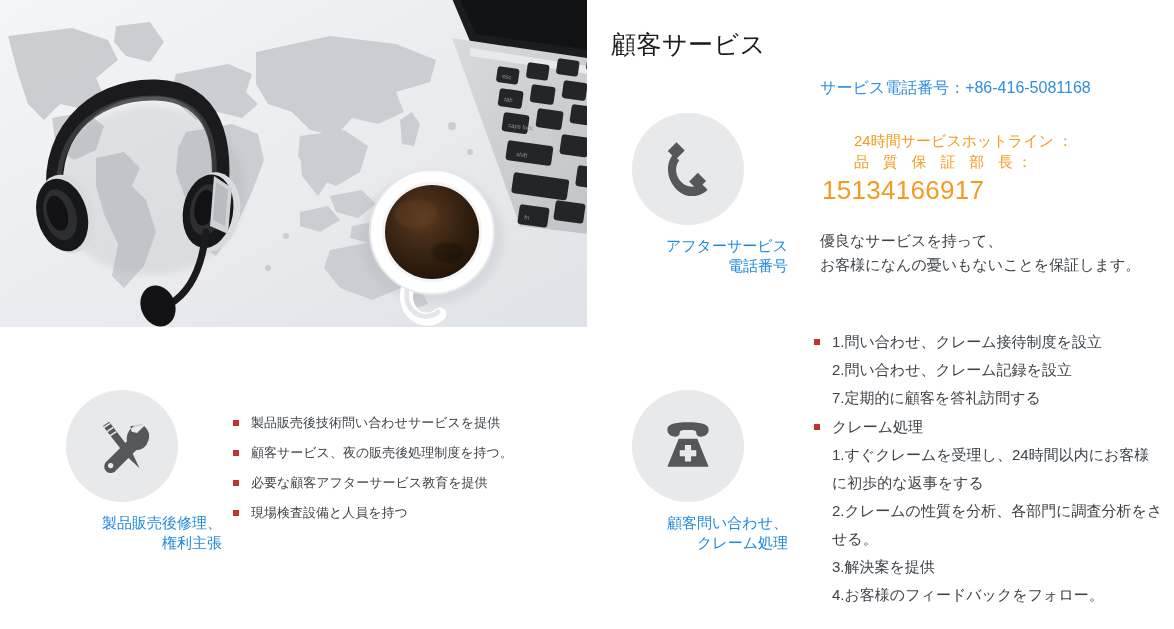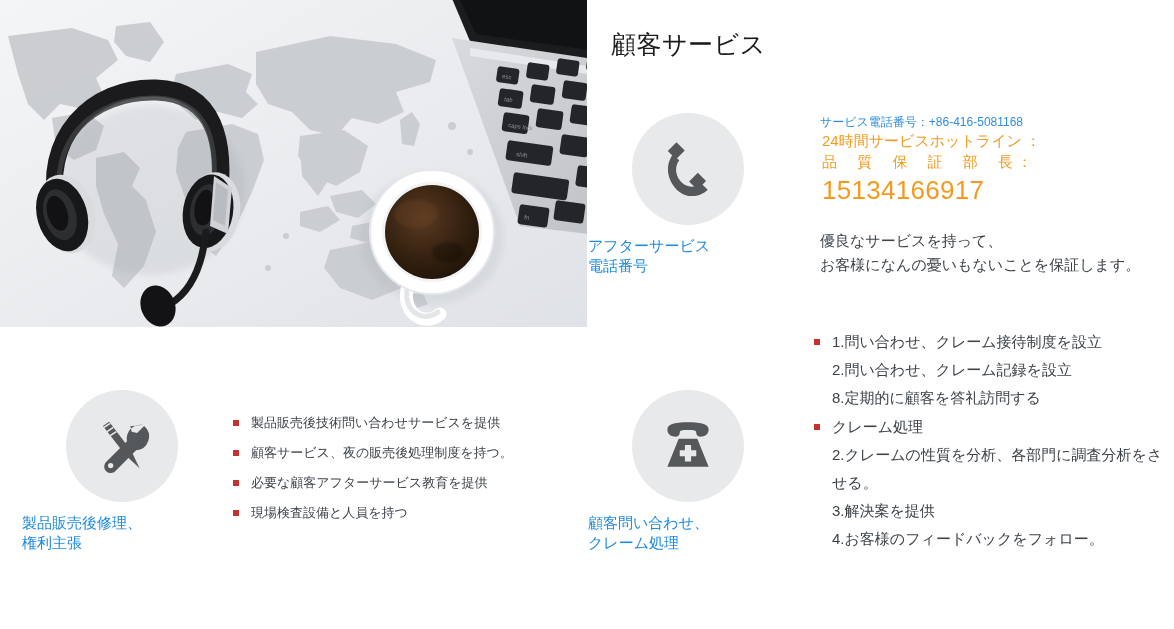--- a/index.html
+++ b/index.html
@@ -52,49 +52,49 @@
   }
   #circle-phone-handset { left: 632px; top: 113px; }
   #circle-tools        { left: 66px;  top: 390px; }
   #circle-desk-phone   { left: 632px; top: 390px; }
 
   .circle-caption {
     position: absolute;
     color: #1e8ae0;
     font-size: 15px;
     line-height: 20px;
-    text-align: left;
+    text-align: right;
     white-space: pre-line;
   }
   #caption-aftersales-phone { left: 588px; top: 236px; width: 200px; }
   #caption-repair-rights    { left: 22px;  top: 513px; width: 200px; }
   #caption-complaint        { left: 588px; top: 513px; width: 200px; }
 
   
   #service-phone-line {
     position: absolute;
     left: 820px; top: 78px;
-    font-size: 12px;
+    font-size: 16px;
     color: #2e8de0;
     white-space: nowrap;
-    margin-top: 36px;
   }
 
   #hotline-block {
     position: absolute;
     left: 822px; top: 130px;
     width: 210px;
     color: #f59a1e;
   }
   #hotline-block .hot-line {
     display: flex;
     align-items: baseline;
     font-size: 15px;
     line-height: 21px;
     white-space: nowrap;
+    margin-left: 32px;
   }
   #hotline-block .hot-line .lbl {
     flex: 1 1 auto;
     text-align: justify;
     text-align-last: justify;
   }
   #hotline-block .hot-line .colon {
     flex: 0 0 auto;
     padding-left: 4px;
   }
@@ -392,24 +392,25 @@
     <li>顧客サービス、夜の販売後処理制度を持つ。</li>
     <li>必要な顧客アフターサービス教育を提供</li>
     <li>現場検査設備と人員を持つ</li>
   </ul>
 
 <ul class="sq-list" id="list-complaint-flow">
     <li>
       <ol class="steps">
         <li>1.問い合わせ、クレーム接待制度を設立</li>
         <li>2.問い合わせ、クレーム記録を設立</li>
-        <li>8.定期的に顧客を答礼訪問する</li>
+        <li>7.定期的に顧客を答礼訪問する</li>
       </ol>
     </li>
     <li>
       <span class="head">クレーム処理</span>
       <ol class="steps">
+        <li>1.すぐクレームを受理し、24時間以内にお客様に初歩的な返事をする</li>
         <li>2.クレームの性質を分析、各部門に調査分析をさせる。</li>
         <li>3.解決案を提供</li>
         <li>4.お客様のフィードバックをフォロー。</li>
       </ol>
     </li>
   </ul>
 
 </body></html>

